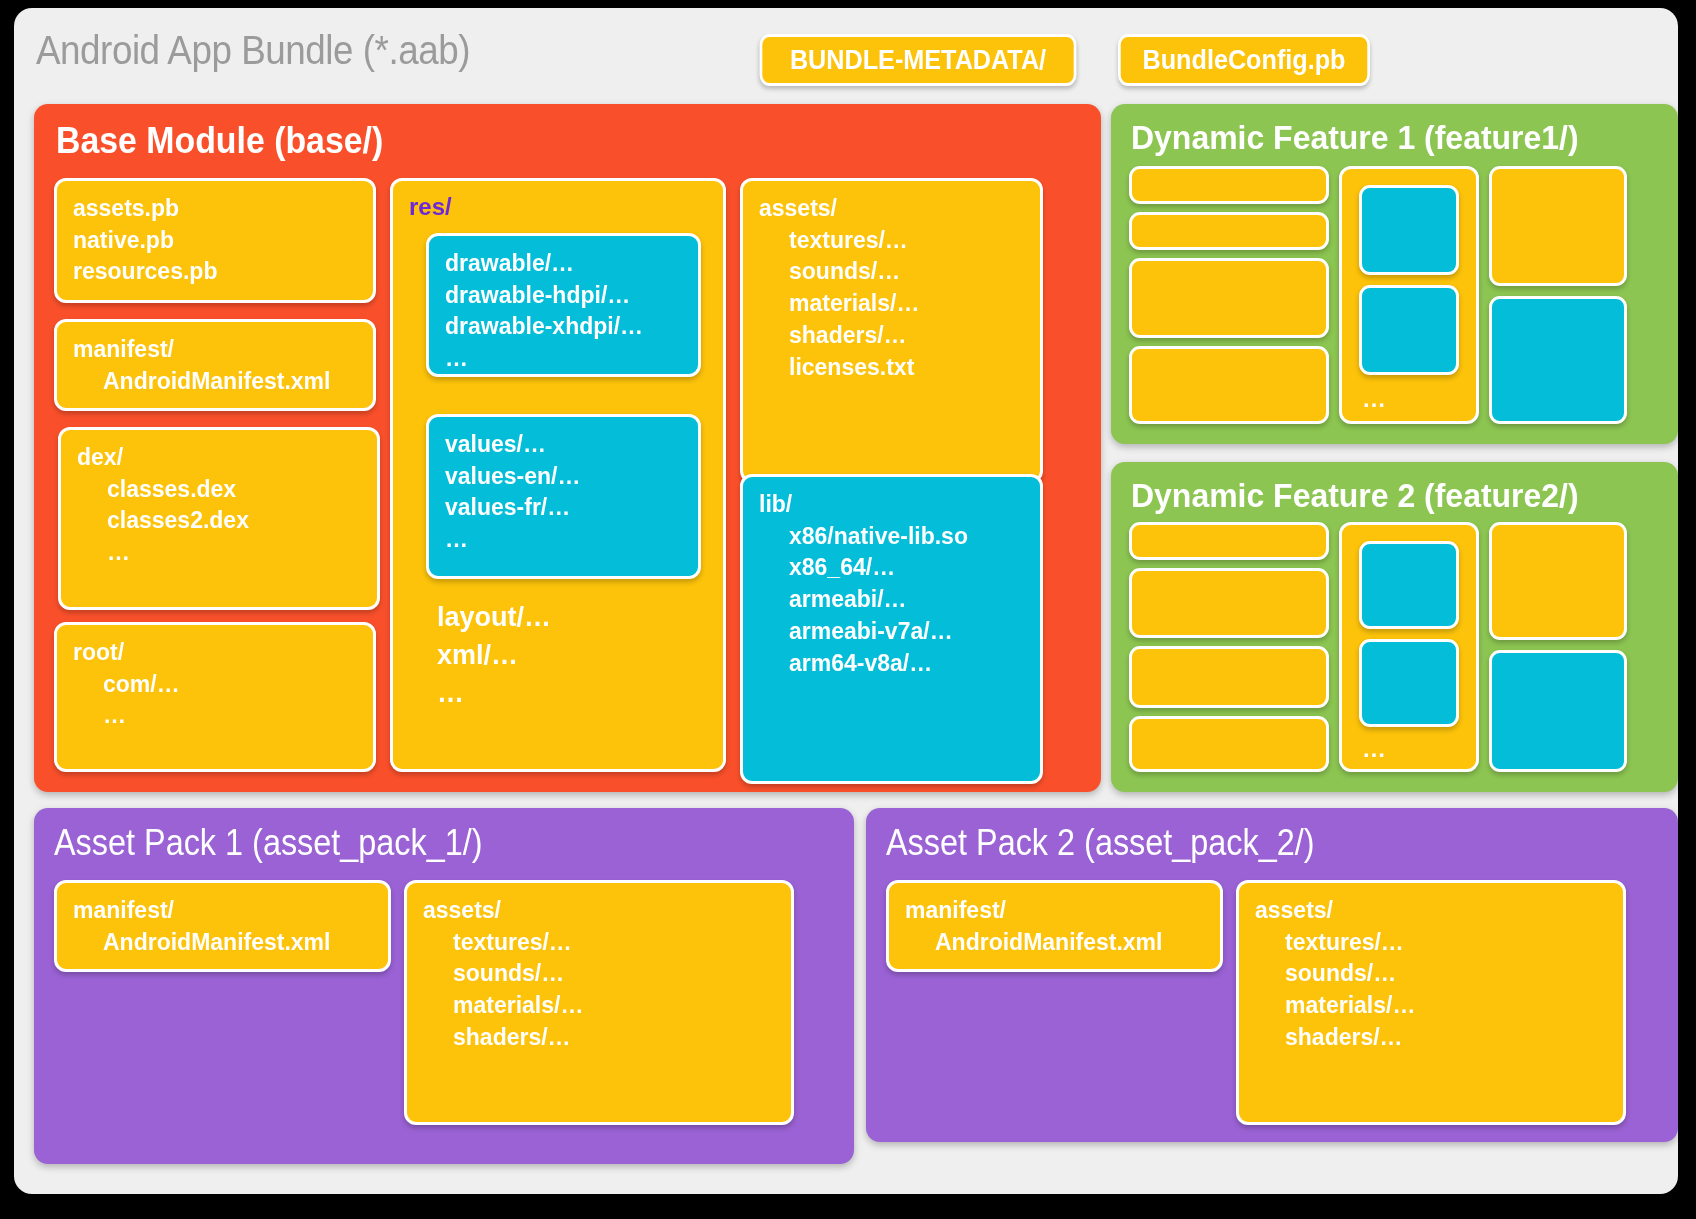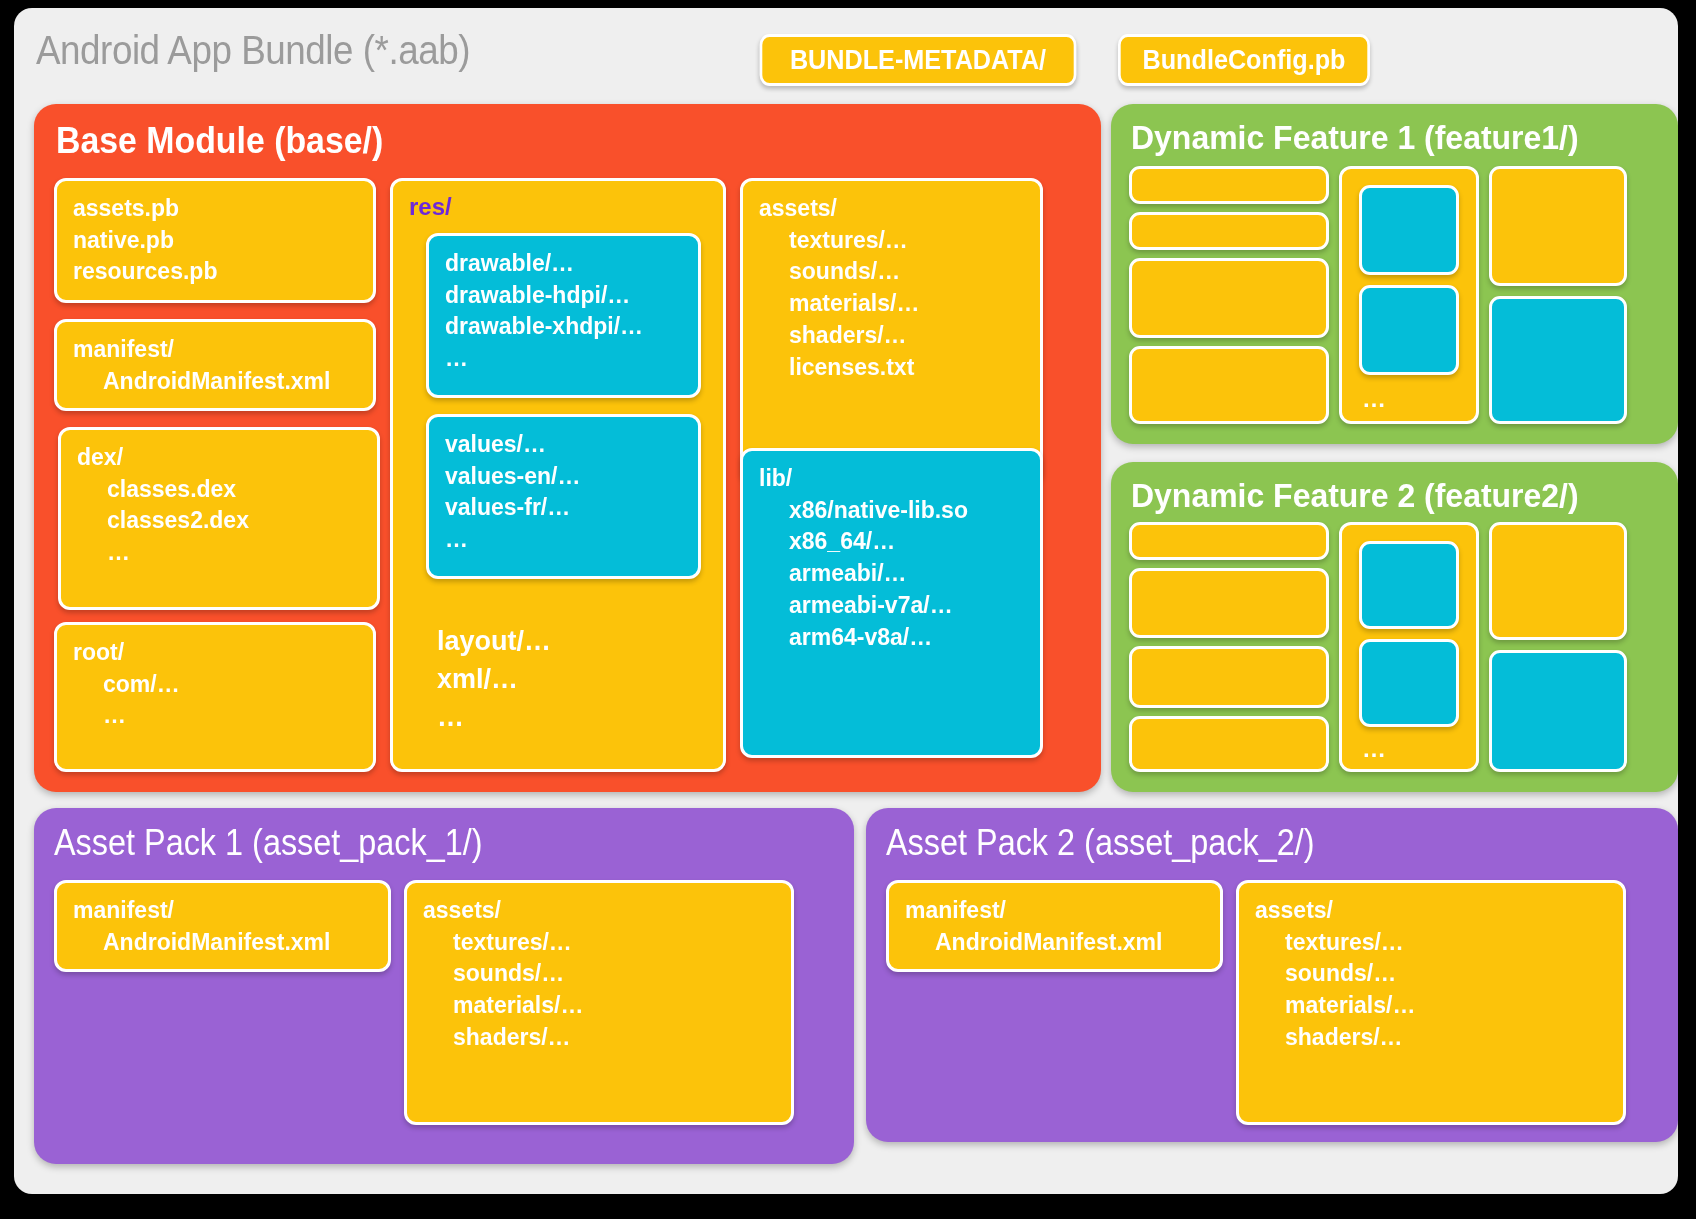--- a/index.html
+++ b/index.html
@@ -54,21 +54,21 @@
     font-weight: bold;
     white-space: nowrap;
     transform: scaleX(0.9);
   }
   #chip-bundle-metadata { left: 728px; width: 352px; }
   #chip-bundleconfig    { left: 1090px; width: 280px; }
 
   
   .module {
     position: absolute;
-    border-radius: 22px;
+    border-radius: 14px;
     box-shadow: 0 3px 7px rgba(0,0,0,0.25);
     overflow: hidden;
   }
   .module-title {
     color: #ffffff;
     font-weight: bold;
     white-space: nowrap;
   }
 
   
@@ -195,57 +195,57 @@
       <div class="lines">
         <span class="flat">root/</span>
         <span class="indent">com/…</span>
         <span class="dots">…</span>
       </div>
     </div>
 
     <div class="box yellow" style="left:356px; top:74px; width:336px; height:594px;">
       <div class="res-label">res/</div>
 
-      <div class="box cyan" style="left:33px; top:52px; width:275px; height:165px;">
+      <div class="box cyan" style="left:33px; top:52px; width:275px; height:144px;">
         <div class="lines">
           <span class="flat">drawable/…</span>
           <span class="flat">drawable-hdpi/…</span>
           <span class="flat">drawable-xhdpi/…</span>
           <span class="flat">…</span>
         </div>
       </div>
 
       <div class="box cyan" style="left:33px; top:233px; width:275px; height:165px;">
         <div class="lines">
           <span class="flat">values/…</span>
           <span class="flat">values-en/…</span>
           <span class="flat">values-fr/…</span>
           <span class="flat">…</span>
         </div>
       </div>
 
-      <div class="res-tail" style="top:418px;margin-top:24px;">
+      <div class="res-tail" style="top:418px;">
         <span style="display:block;">layout/…</span>
         <span style="display:block;">xml/…</span>
         <span style="display:block;">…</span>
       </div>
     </div>
 
     <div class="box yellow" style="left:706px; top:74px; width:303px; height:305px;">
       <div class="lines">
         <span class="flat">assets/</span>
         <span class="indent">textures/…</span>
         <span class="indent">sounds/…</span>
         <span class="indent">materials/…</span>
         <span class="indent">shaders/…</span>
         <span class="indent">licenses.txt</span>
       </div>
     </div>
 
-    <div class="box cyan" style="left:706px; top:344px; width:303px; height:310px;">
+    <div class="box cyan" style="left:706px; top:370px; width:303px; height:310px;">
       <div class="lines">
         <span class="flat">lib/</span>
         <span class="indent">x86/native-lib.so</span>
         <span class="indent">x86_64/…</span>
         <span class="indent">armeabi/…</span>
         <span class="indent">armeabi-v7a/…</span>
         <span class="indent">arm64-v8a/…</span>
       </div>
     </div>
   </div>

